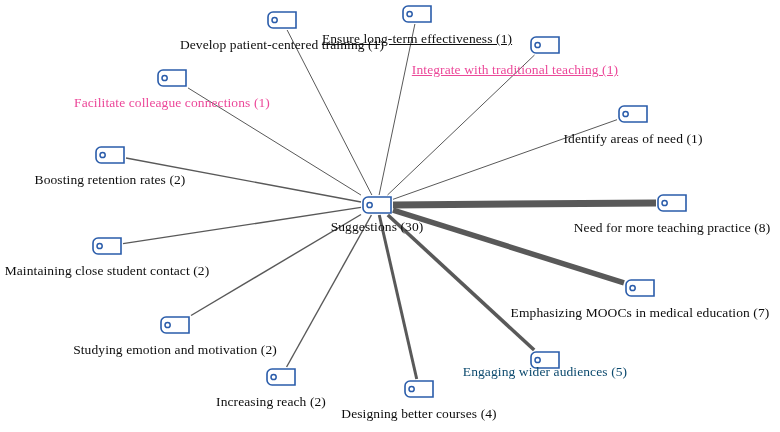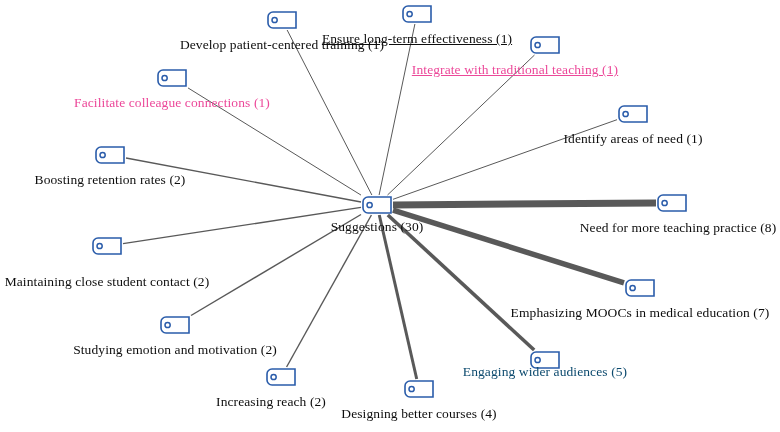--- a/index.html
+++ b/index.html
@@ -102,28 +102,28 @@
           <circle cx="7.6" cy="9" r="2.6" fill="none" stroke="#2a5caa" stroke-width="1.5"></circle>
         </svg>
       </div>
       <div class="node-label lbl-center" style="left: 110px; top: 173px; transform: translateX(-50%); color: rgb(13, 13, 13);">Boosting retention rates (2)</div>
       <div class="node" style="left: 672px; top: 203px;">
         <svg class="tag" width="30" height="18" viewBox="0 0 30 18">
           <path d="M6,1 L29,1 L29,17 L6,17 A5,5 0 0 1 1,12 L1,6 A5,5 0 0 1 6,1 Z" fill="#ffffff" stroke="#2a5caa" stroke-width="1.6"></path>
           <circle cx="7.6" cy="9" r="2.6" fill="none" stroke="#2a5caa" stroke-width="1.5"></circle>
         </svg>
       </div>
-      <div class="node-label lbl-center" style="left: 672px; top: 221px; transform: translateX(-50%); color: rgb(13, 13, 13); margin-left: 6px;">Need for more teaching practice (8)</div>
+      <div class="node-label lbl-center" style="left: 672px; top: 221px; transform: translateX(-50%); color: rgb(13, 13, 13);">Need for more teaching practice (8)</div>
       <div class="node" style="left: 107px; top: 246px;">
         <svg class="tag" width="30" height="18" viewBox="0 0 30 18">
           <path d="M6,1 L29,1 L29,17 L6,17 A5,5 0 0 1 1,12 L1,6 A5,5 0 0 1 6,1 Z" fill="#ffffff" stroke="#2a5caa" stroke-width="1.6"></path>
           <circle cx="7.6" cy="9" r="2.6" fill="none" stroke="#2a5caa" stroke-width="1.5"></circle>
         </svg>
       </div>
-      <div class="node-label lbl-center" style="left: 107px; top: 264px; transform: translateX(-50%); color: rgb(13, 13, 13); margin-top: 11px;">Maintaining close student contact (2)</div>
+      <div class="node-label lbl-center" style="left: 107px; top: 264px; transform: translateX(-50%); color: rgb(13, 13, 13);">Maintaining close student contact (2)</div>
       <div class="node" style="left: 640px; top: 288px;">
         <svg class="tag" width="30" height="18" viewBox="0 0 30 18">
           <path d="M6,1 L29,1 L29,17 L6,17 A5,5 0 0 1 1,12 L1,6 A5,5 0 0 1 6,1 Z" fill="#ffffff" stroke="#2a5caa" stroke-width="1.6"></path>
           <circle cx="7.6" cy="9" r="2.6" fill="none" stroke="#2a5caa" stroke-width="1.5"></circle>
         </svg>
       </div>
       <div class="node-label lbl-center" style="left: 640px; top: 306px; transform: translateX(-50%); color: rgb(13, 13, 13);">Emphasizing MOOCs in medical education (7)</div>
       <div class="node" style="left: 175px; top: 325px;">
         <svg class="tag" width="30" height="18" viewBox="0 0 30 18">
           <path d="M6,1 L29,1 L29,17 L6,17 A5,5 0 0 1 1,12 L1,6 A5,5 0 0 1 6,1 Z" fill="#ffffff" stroke="#2a5caa" stroke-width="1.6"></path>

